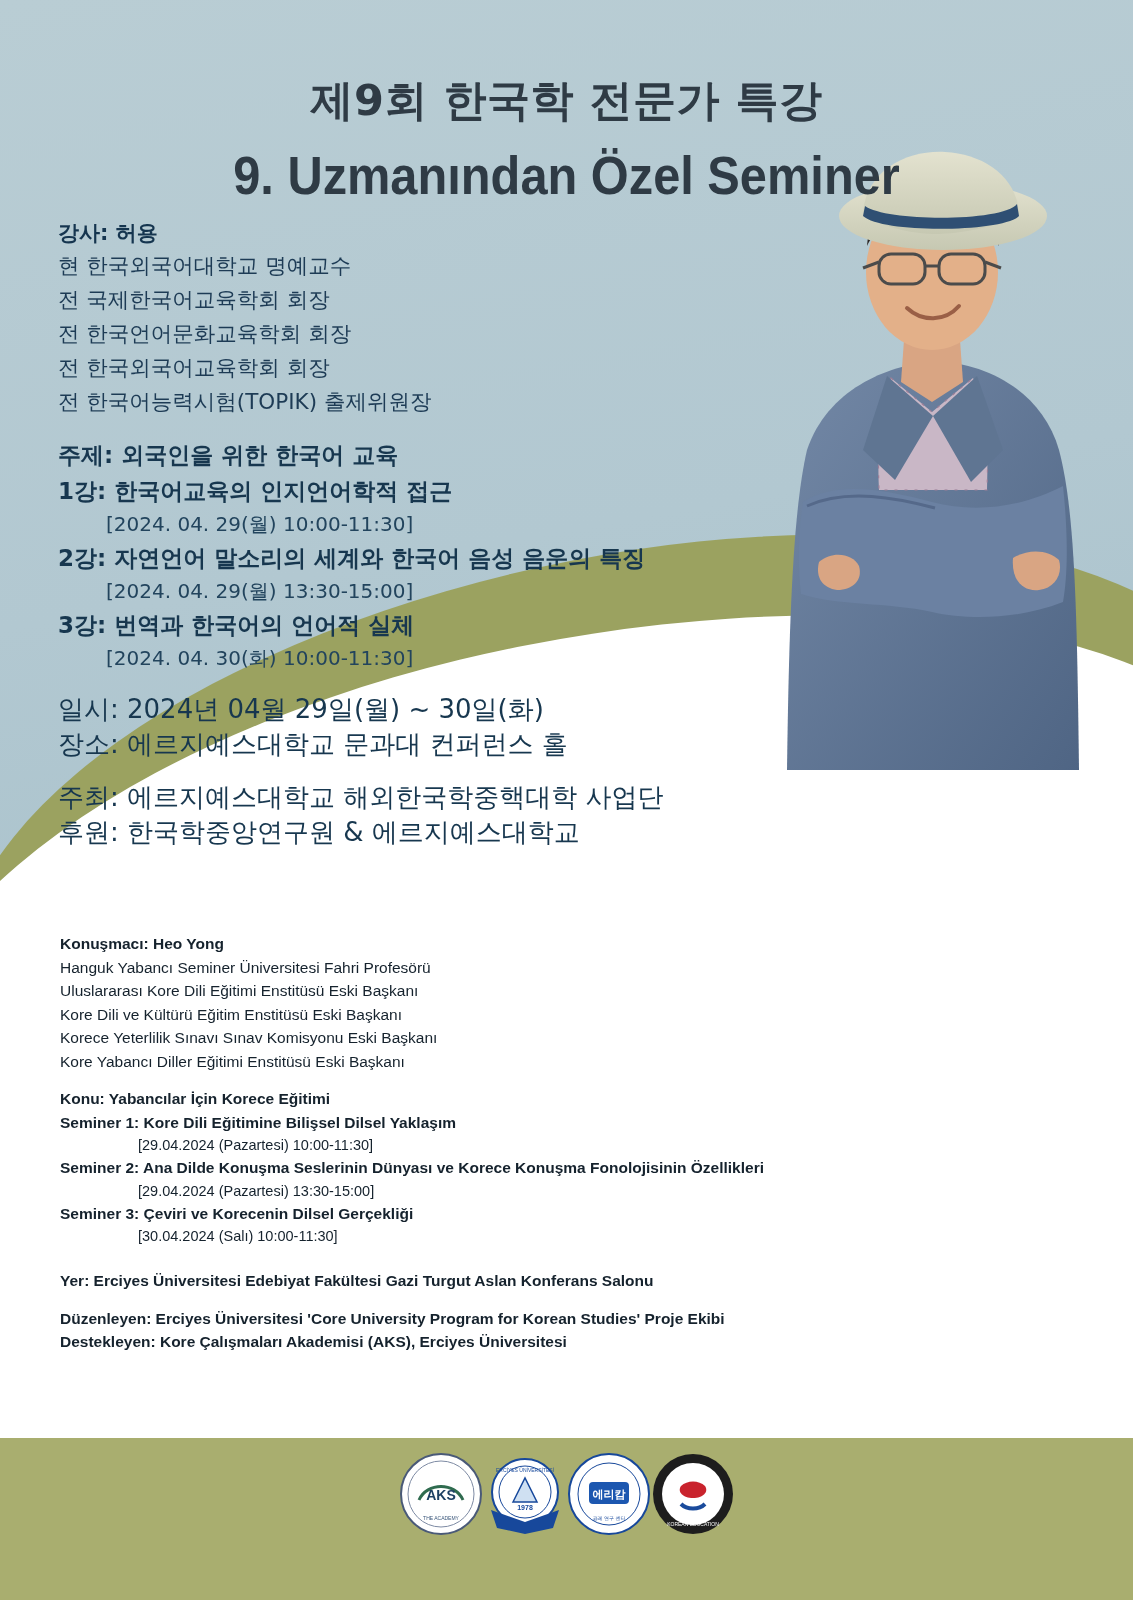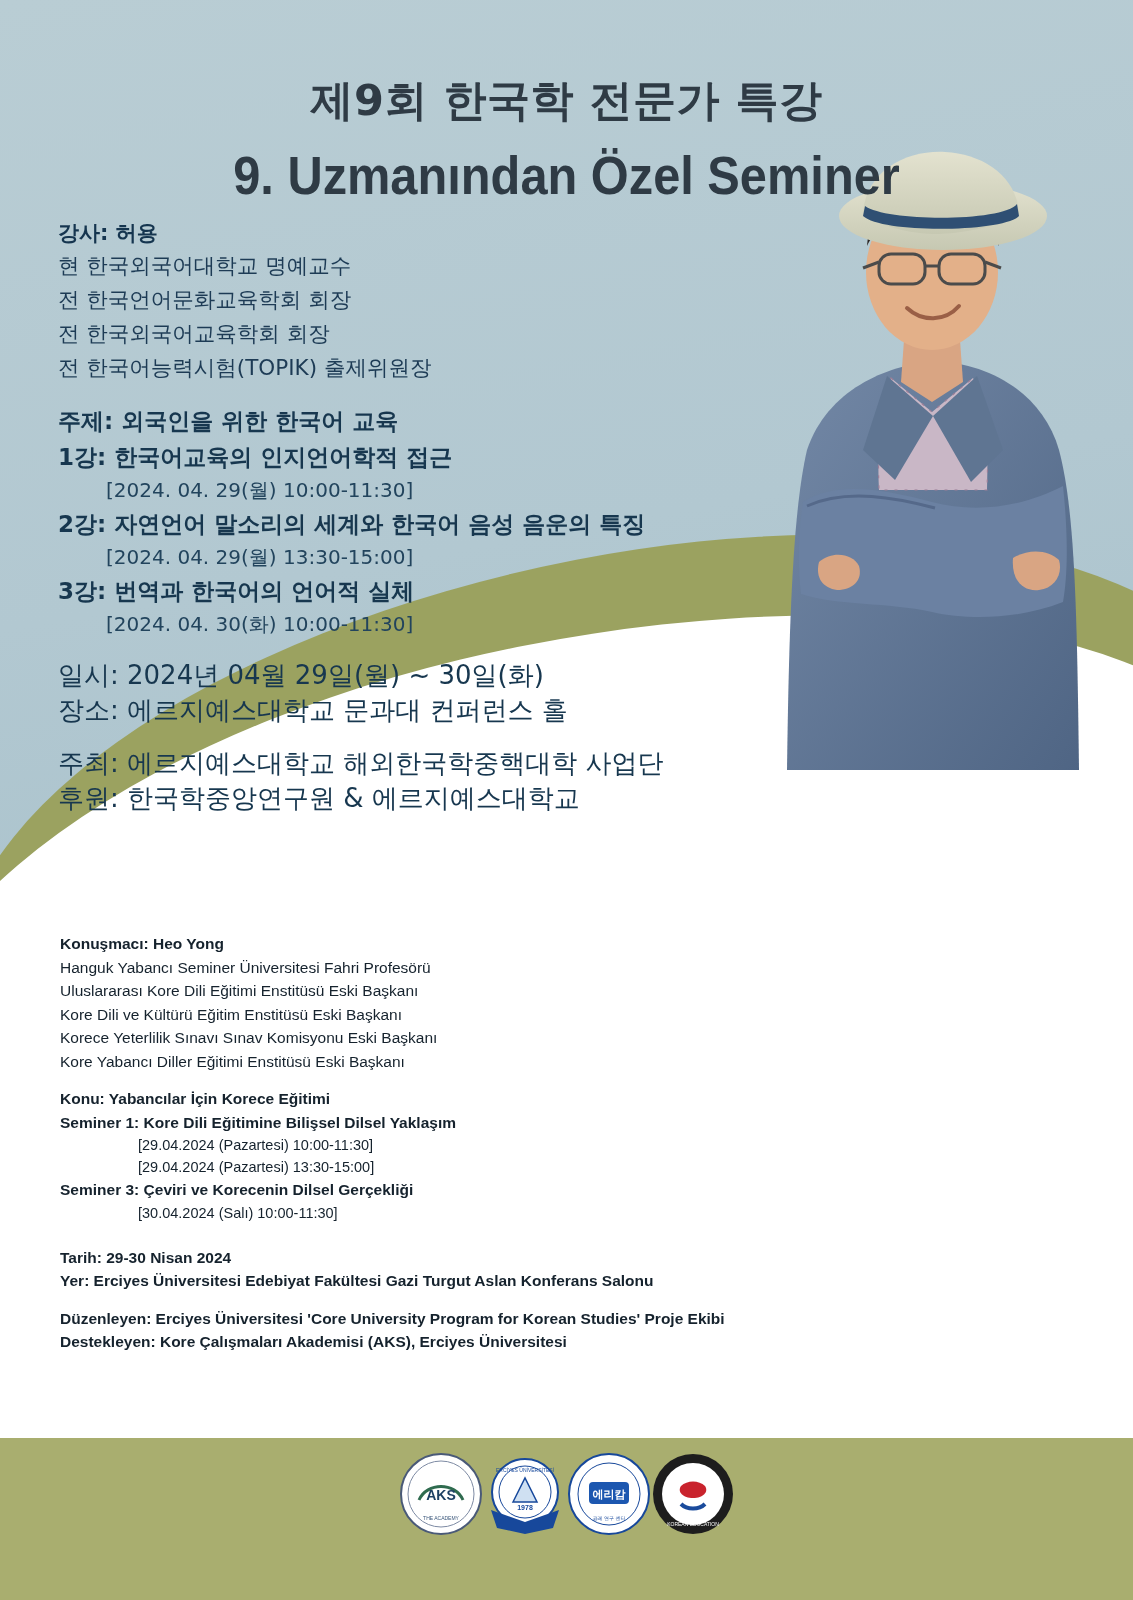--- a/index.html
+++ b/index.html
@@ -255,20 +255,21 @@
       </g>
     </svg>
   </div>
 
   <div class="title-kr">제9회 한국학 전문가 특강</div>
   <div class="title-tr">9. Uzmanından Özel Seminer</div>
 
   <div class="kr-block">
     <div class="kr-lecturer">강사: 허용</div>
     <div class="kr-line">현 한국외국어대학교 명예교수</div>
+    <div class="kr-line">전 국제한국어교육학회 회장</div>
     <div class="kr-line">전 한국언어문화교육학회 회장</div>
     <div class="kr-line">전 한국외국어교육학회 회장</div>
     <div class="kr-line">전 한국어능력시험(TOPIK) 출제위원장</div>
 
     <div class="kr-gap"></div>
 
     <div class="kr-topic">주제: 외국인을 위한 한국어 교육</div>
     <div class="kr-session">1강: 한국어교육의 인지언어학적 접근</div>
     <div class="kr-date-line">[2024. 04. 29(월) 10:00-11:30]</div>
     <div class="kr-session">2강: 자연언어 말소리의 세계와 한국어 음성 음운의 특징</div>
@@ -293,27 +294,27 @@
     <div class="tr-line">Uluslararası Kore Dili Eğitimi Enstitüsü Eski Başkanı</div>
     <div class="tr-line">Kore Dili ve Kültürü Eğitim Enstitüsü Eski Başkanı</div>
     <div class="tr-line">Korece Yeterlilik Sınavı Sınav Komisyonu Eski Başkanı</div>
     <div class="tr-line">Kore Yabancı Diller Eğitimi Enstitüsü Eski Başkanı</div>
 
     <div class="tr-gap-s"></div>
 
     <div class="tr-line b">Konu: Yabancılar İçin Korece Eğitimi</div>
     <div class="tr-line b">Seminer 1: Kore Dili Eğitimine Bilişsel Dilsel Yaklaşım</div>
     <div class="tr-sub">[29.04.2024 (Pazartesi) 10:00-11:30]</div>
+    <div class="tr-line b">Seminer 2: Ana Dilde Konuşma Seslerinin Dünyası ve Korece Konuşma Fonolojisinin Özellikleri</div>
     <div class="tr-sub">[29.04.2024 (Pazartesi) 13:30-15:00]</div>
     <div class="tr-line b">Seminer 3: Çeviri ve Korecenin Dilsel Gerçekliği</div>
     <div class="tr-sub">[30.04.2024 (Salı) 10:00-11:30]</div>
 
     <div class="tr-gap-m"></div>
 
-    <div class="tr-line b">Tarih: 29-30 Nisan 2024</div>
     <div class="tr-line b">Yer: Erciyes Üniversitesi Edebiyat Fakültesi Gazi Turgut Aslan Konferans Salonu</div>
 
     <div class="tr-gap-s"></div>
 
     <div class="tr-line b">Düzenleyen: Erciyes Üniversitesi 'Core University Program for Korean Studies' Proje Ekibi</div>
     <div class="tr-line b">Destekleyen: Kore Çalışmaları Akademisi (AKS), Erciyes Üniversitesi</div>
   </div>
 
   <div class="logos">
 

